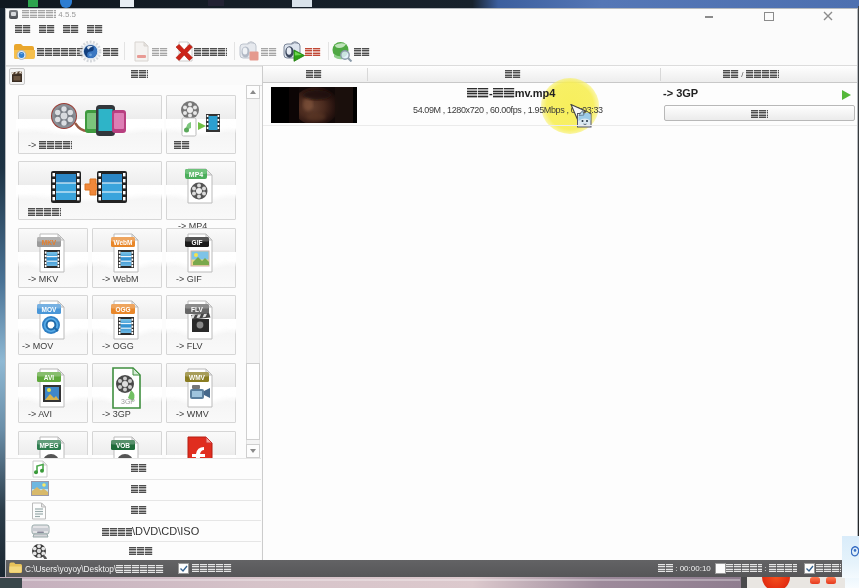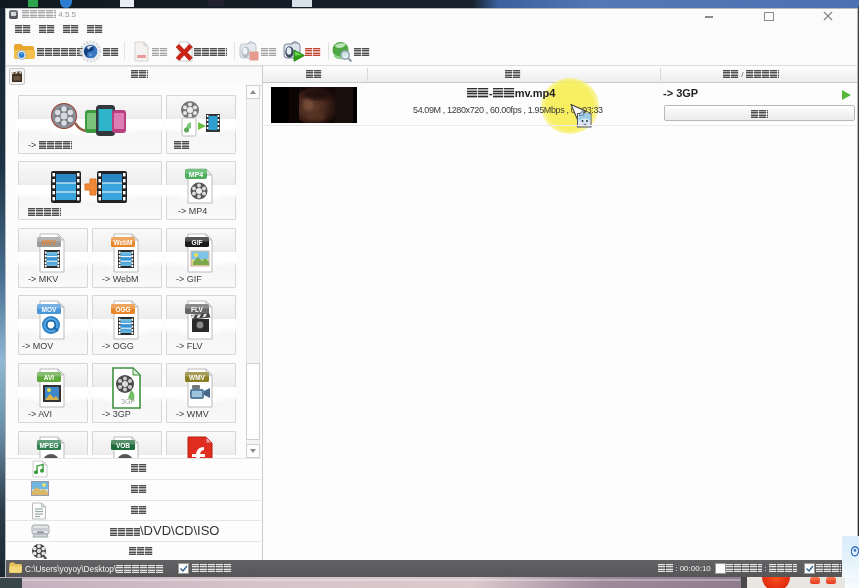--- a/index.html
+++ b/index.html
@@ -252,21 +252,21 @@
         <circle cx="15" cy="26" r="3" fill="#eee"></circle>
  <g fill="#ddd">
           <circle cx="15" cy="20.5" r="2"></circle>
           <circle cx="20" cy="23.5" r="2"></circle>
           <circle cx="20" cy="28.5" r="2"></circle>
           <circle cx="15" cy="31.5" r="2"></circle>
           <circle cx="10" cy="28.5" r="2"></circle>
           <circle cx="10" cy="23.5" r="2"></circle>
         </g>
 </svg>
-<div class="lbl" style="left:172px;top:121px">-&gt; MP4</div>
+<div class="lbl" style="left:172px;top:136px">-&gt; MP4</div>
 <div class="card" style="left:12px;top:143px;width:68px;height:58px"></div>
 <svg class="a" style="left:30px;top:147px" width="32" height="42" viewBox="0 0 32 42">
         <defs>
           <linearGradient id="bgrad" x1="0" y1="0" x2="0" y2="1">
             <stop offset="0" stop-color="#7cc4e8"></stop>
             <stop offset=".5" stop-color="#2f8fd0"></stop>
             <stop offset="1" stop-color="#6db7e2"></stop>
           </linearGradient>
         </defs>
         <path d="M4 2 h18 l6 6 v32 h-24 z" fill="#fff" stroke="#bbb"></path>
@@ -547,21 +547,21 @@
         </g>
       </svg></div>
 <div class="a" style="left:131px;top:506px"><span class="zh" style="width:16px"></span></div>
 <div class="acc" style="top:520px;height:20px"></div>
 <div class="a" style="left:31px;top:522px"><svg width="19" height="16" viewBox="0 0 19 16">
         <rect x="1" y="3" width="17" height="9" rx="2" fill="#e3e3e6" stroke="#9aa"></rect>
         <rect x="1" y="6" width="17" height="3" fill="#c9ccd2"></rect>
         <path d="M3 12 l13 0 1 3 -15 0 z" fill="#d4d4d8" stroke="#9aa"></path>
         <rect x="6" y="9.5" width="7" height="1.6" rx="0.8" fill="#889"></rect>
       </svg></div>
-<div class="a" style="left:110px;top:526px;font-size:13px;color:#333"><span class="zh" style="width:30px"></span>\DVD\CD\ISO</div>
+<div class="a" style="left:102px;top:526px;font-size:11px;color:#333"><span class="zh" style="width:30px"></span>\DVD\CD\ISO</div>
 <div class="acc" style="top:541px;height:19px"></div>
 <div class="a" style="left:31px;top:543px"><svg width="16" height="16" viewBox="0 0 18 18">
         <circle cx="9" cy="9" r="7.8" fill="#3a3a3a"></circle>
         <circle cx="9" cy="9" r="2.4" fill="#ddd"></circle>
         <g fill="#e8e8e8">
           <circle cx="9" cy="3.6" r="2.1"></circle>
           <circle cx="13.8" cy="6.3" r="2.1"></circle>
           <circle cx="13.8" cy="11.7" r="2.1"></circle>
           <circle cx="9" cy="14.4" r="2.1"></circle>
           <circle cx="4.2" cy="11.7" r="2.1"></circle>

